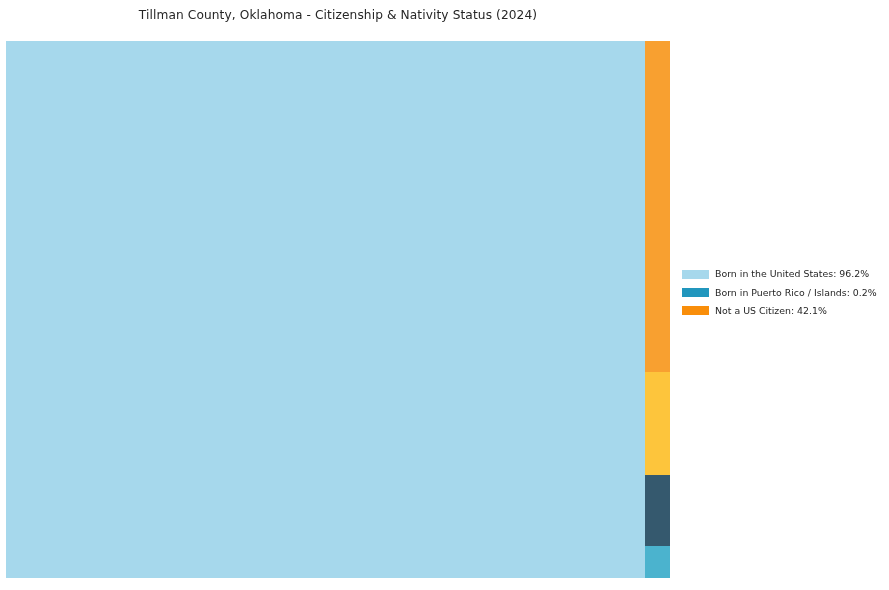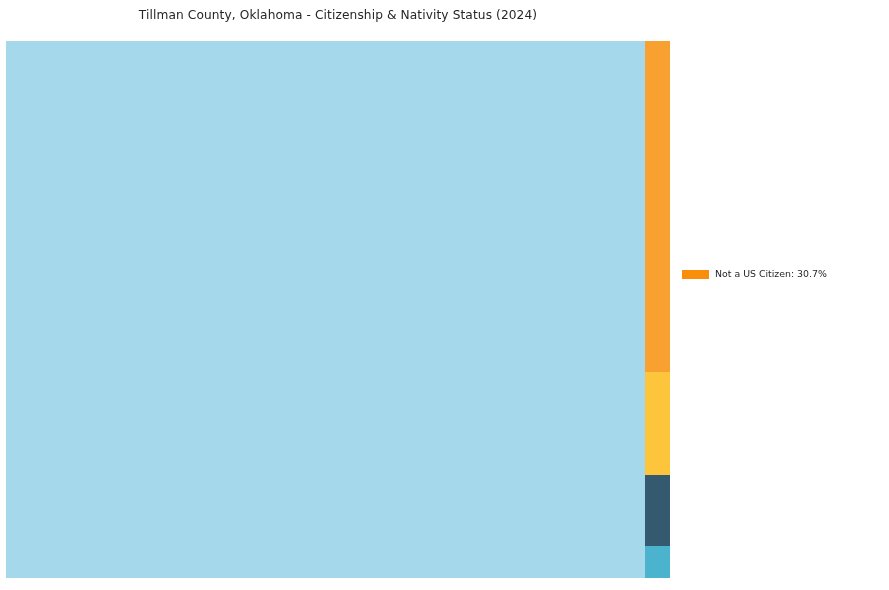--- a/index.html
+++ b/index.html
@@ -87,18 +87,26 @@
   <div id="plot-area">
       <div class="tm-tile" style="left: 0px; top: 0px; width: 639px; height: 537px; background: rgb(166, 216, 236);"></div>
       <div class="tm-tile" style="left: 639px; top: 0px; width: 25px; height: 331px; background: rgb(248, 160, 48);"></div>
       <div class="tm-tile" style="left: 639px; top: 331px; width: 25px; height: 103px; background: rgb(253, 197, 60);"></div>
       <div class="tm-tile" style="left: 639px; top: 434px; width: 25px; height: 71px; background: rgb(53, 89, 110);"></div>
       <div class="tm-tile" style="left: 639px; top: 505px; width: 25px; height: 32px; background: rgb(75, 179, 206);"></div>
     </div>
 
   <div id="legend">
       <div class="legend-row">
+        <span class="legend-swatch" style="background: rgb(166, 216, 236);"></span>
+        <span class="legend-label">Born in the United States: 96.2%</span>
+      </div>
+      <div class="legend-row">
+        <span class="legend-swatch" style="background: rgb(33, 150, 189);"></span>
+        <span class="legend-label">Born in Puerto Rico / Islands: 0.2%</span>
+      </div>
+      <div class="legend-row">
         <span class="legend-swatch" style="background: rgb(249, 142, 10);"></span>
-        <span class="legend-label">Not a US Citizen: 30.7%</span>
+        <span class="legend-label">Not a US Citizen: 42.1%</span>
       </div>
     </div>
 
 </div>
 
 </body></html>

